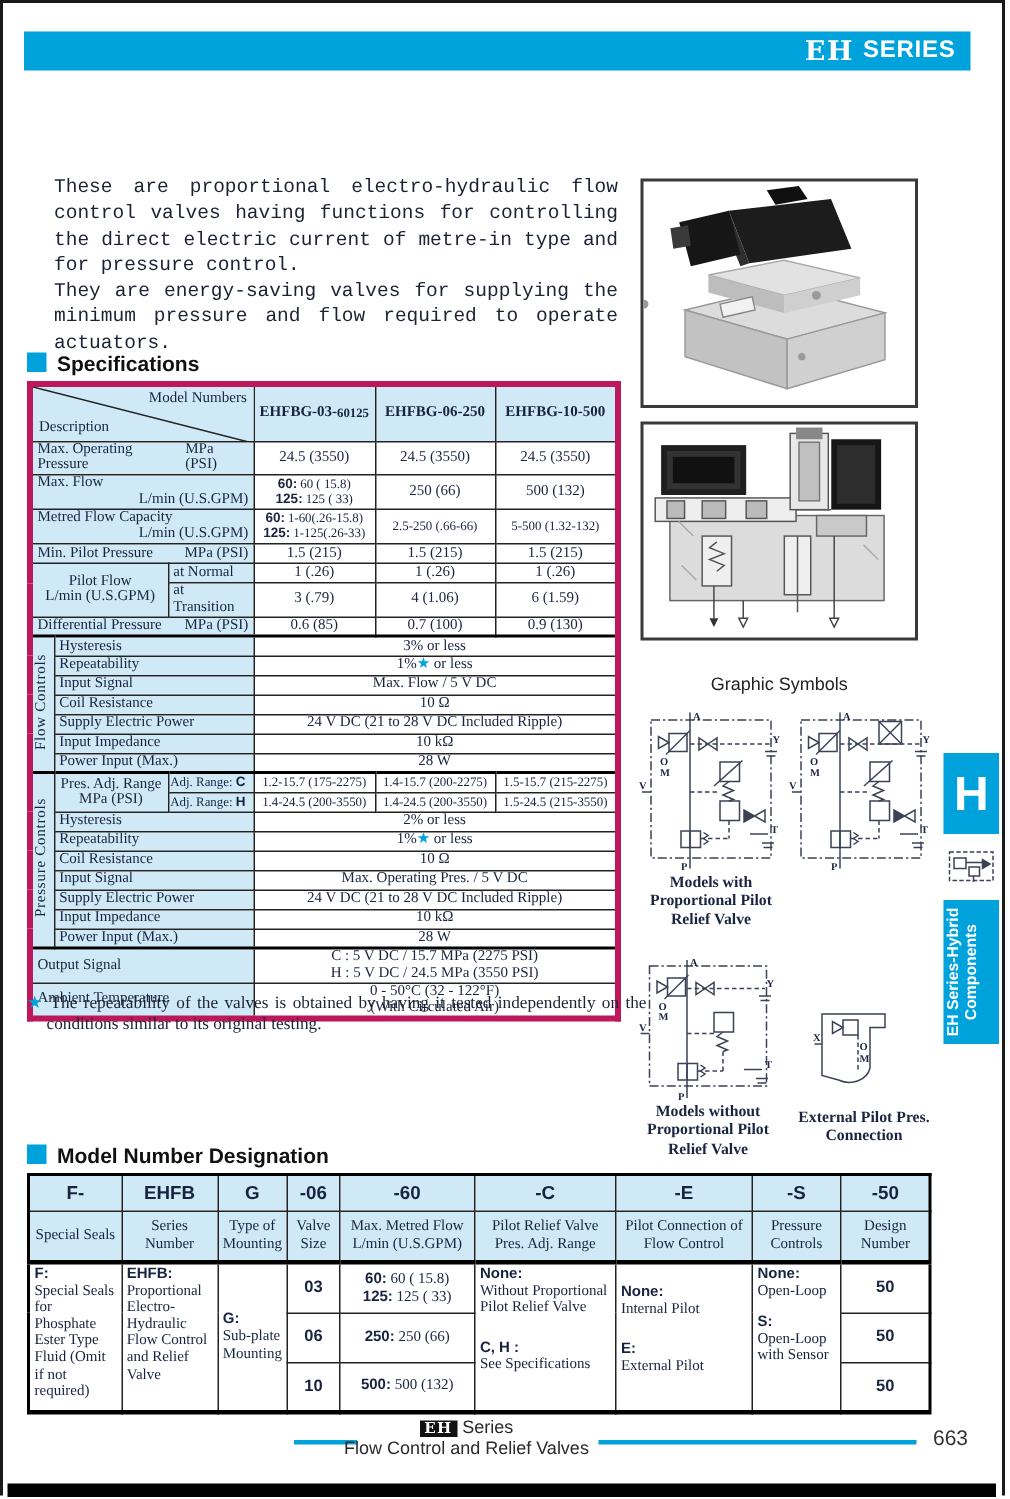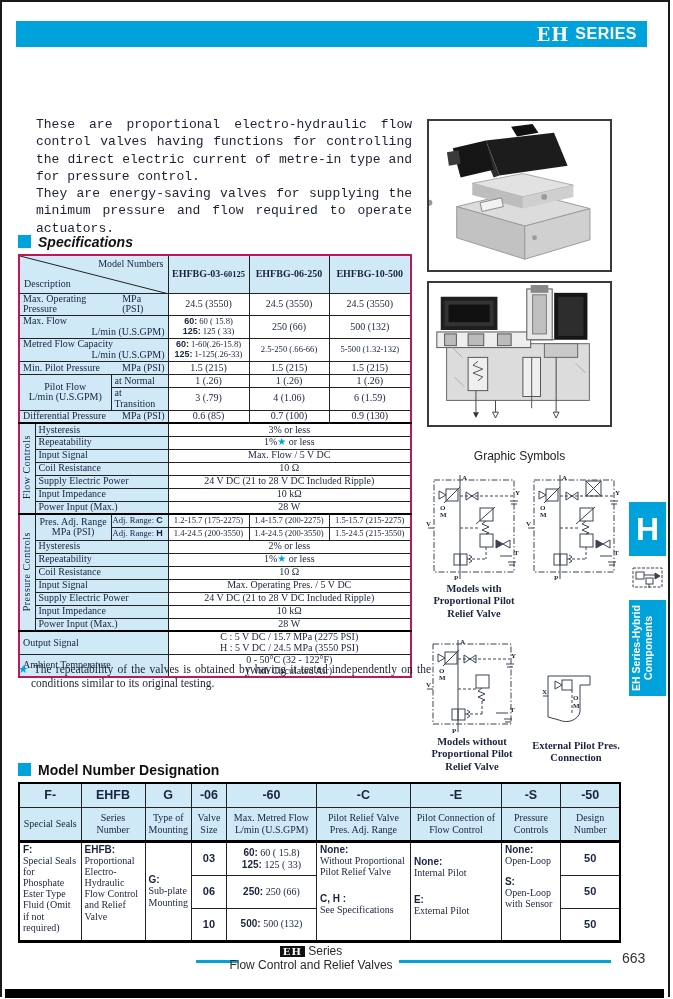--- a/index.html
+++ b/index.html
@@ -11,34 +11,34 @@
   #bottombar{left:5px;top:989px;width:659px;height:9px;background:#000;}
   
   #banner{left:16px;top:21px;width:631px;height:26px;background:#00a2dc;color:#fff;
           display:flex;align-items:center;justify-content:flex-end;padding-right:10px;box-sizing:border-box;}
   #banner .logo{font-family:"DejaVu Serif",serif;font-weight:bold;font-size:18px;letter-spacing:1px;margin-right:6px;}
   #banner .ser{font-weight:bold;font-size:16px;letter-spacing:.5px;}
   
   .sq{display:inline-block;width:13px;height:13px;background:#00a2dc;margin-right:7px;vertical-align:-1px;}
   #title{left:18px;top:68px;width:640px;font-weight:bold;font-size:16.5px;color:#000;}
   .sechead{font-weight:bold;font-size:14px;color:#111;}
-  #spechead{left:18px;top:234px;font-style:italic;}
+  #spechead{left:18px;top:234px;}
   #mnhead{left:18px;top:762px;}
   
   #intro{left:36px;top:116px;width:376px;font-family:Liberation Mono, monospace;font-size:13px;
          line-height:1.33;text-align:justify;color:#1b2233;}
   
   .pbox{border:2px solid #3a3a3a;background:#fff;}
   #photobox{left:427px;top:119px;width:181px;height:149px;}
   #sectionbox{left:427px;top:281px;width:181px;height:142px;}
   
   #spectable{left:18px;top:254px;border-collapse:collapse;table-layout:fixed;
              font-family:"Liberation Serif",serif;font-size:10px;color:#18233f;}
   #spectable td{border:1px solid #222;padding:0 3px;line-height:1.08;overflow:hidden;}
-  #spectable{border:2px solid #be185d;}
+  #spectable{border:4px solid #be185d;}
   #spectable tr.rh1{height:13px;} #spectable tr.rh2{height:23px;} #spectable tr.hdr{height:38px;}
   #spectable tr.bt2 td{border-top:2px solid #000;}
   #spectable .lb{background:#cfe9f7;}
   #spectable .val{text-align:center;background:#fff;}
   #spectable .sm{font-size:8.6px;padding:0 1px;}
   #spectable .lbl{display:flex;justify-content:space-between;align-items:flex-end;}
   #spectable .lblc{display:flex;flex-direction:column;align-items:flex-start;}
   #spectable .lblc .unit{align-self:flex-end;}
   #spectable .corner{position:relative;padding:0;background:#cfe9f7;}
   .corner svg{position:absolute;left:0;top:0;}

